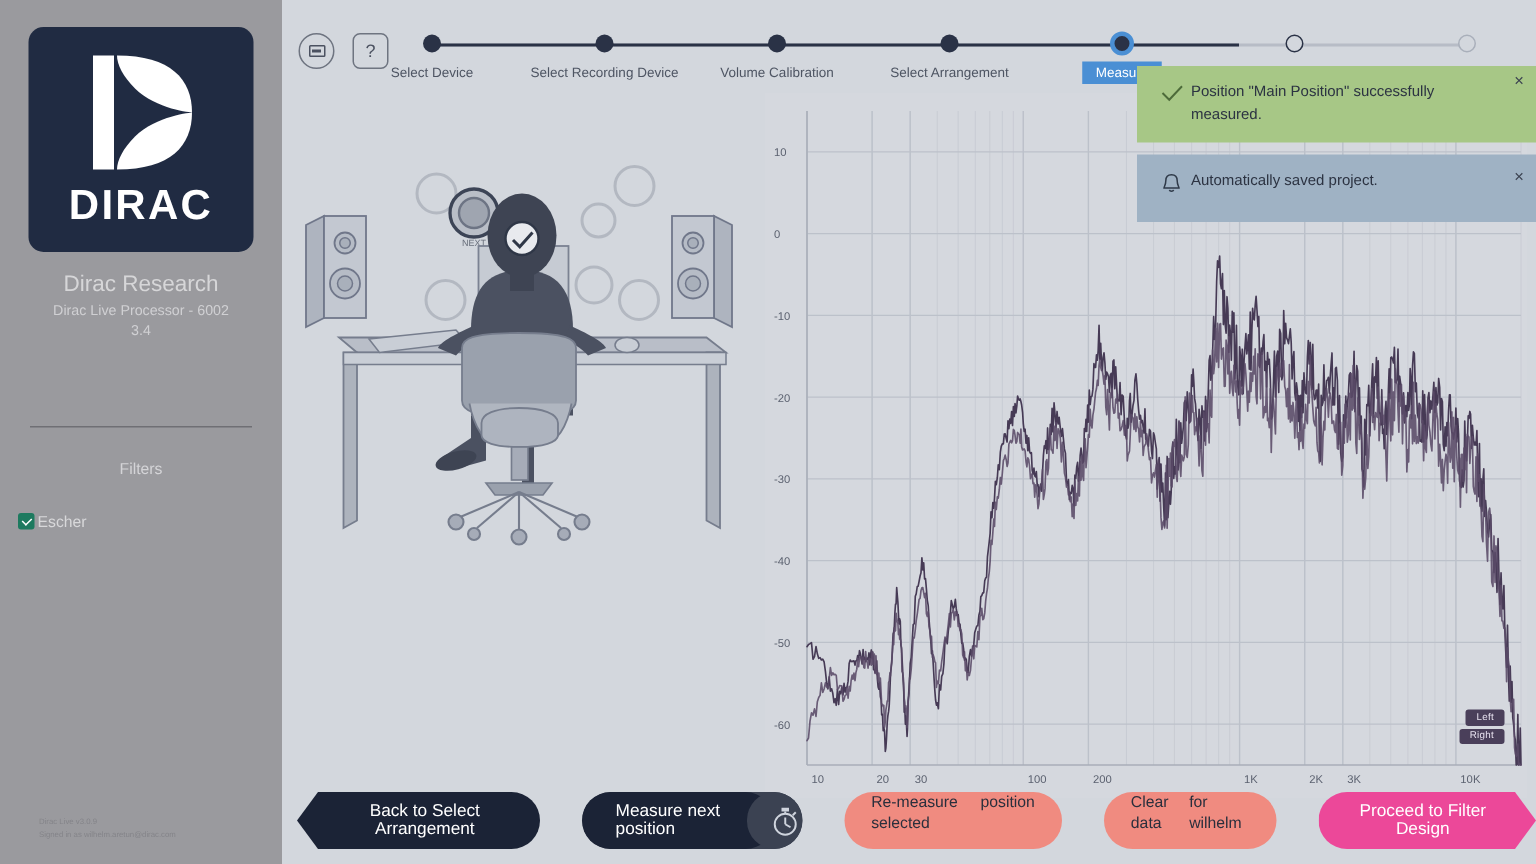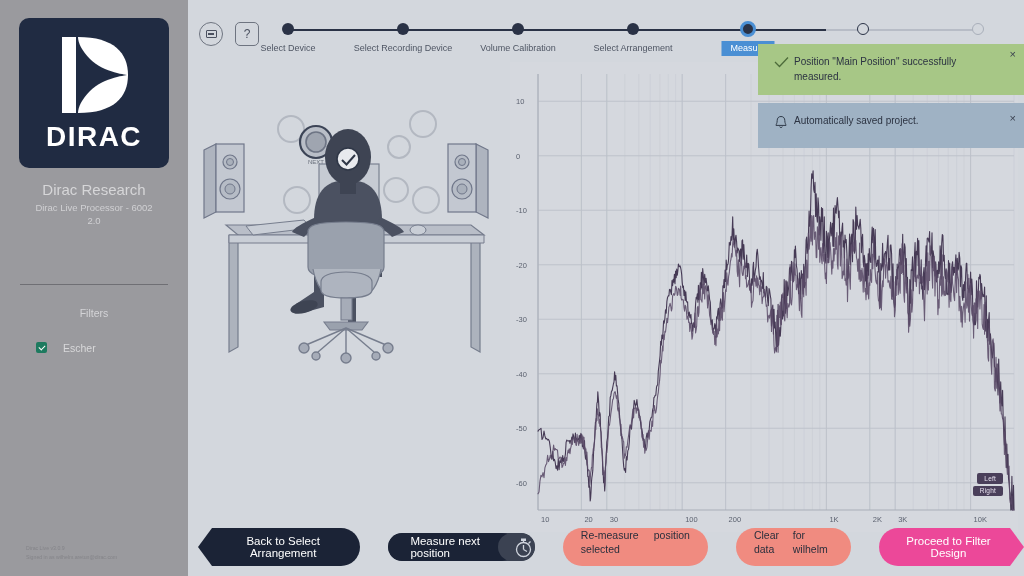--- a/index.html
+++ b/index.html
@@ -51,21 +51,21 @@
   .divider {
     width: 148px; height: 1px; background: #6f6f74;
     margin: 56px auto 0 auto;
   }
   .filters-title {
     text-align: center; color: #d4d4d7;
     font-size: 10.5px; margin-top: 22px;
   }
   .filter-row {
     display: flex; align-items: center;
-    gap: 16px; margin-top: 23px; padding-left: 36px;
+    gap: 2px; margin-top: 23px; padding-left: 12px;
   }
   .chk {
     width: 11px; height: 11px; border-radius: 2px;
     background: #1d7a5f; position: relative;
     display: inline-flex; align-items: center; justify-content: center;
   }
   .chk:after {
     content: "";
     width: 5px; height: 2.5px;
     border-left: 1.6px solid #fff; border-bottom: 1.6px solid #fff;
@@ -239,21 +239,21 @@
   .btn-arrow-left {
     background: #1b2336; color: #fff;
     height: 38px; font-size: 11.5px;
     padding: 0 20px 0 28px;
     border-radius: 19px;
     clip-path: polygon(14px 0, 100% 0, 100% 100%, 14px 100%, 0 50%);
     border-top-left-radius: 0; border-bottom-left-radius: 0;
   }
   .btn-measure {
     display: flex; align-items: stretch;
-    height: 28px; border-radius: 19px; overflow: hidden;
+    height: 38px; border-radius: 19px; overflow: hidden;
     background: #3b4252;
   }
   .btn-measure .lbl {
     background: #1b2336; color: #fff;
     display: flex; align-items: center;
     padding: 0 22px; font-size: 11.5px;
     border-radius: 19px;
   }
   .btn-measure .timer {
     background: #3b4252;
@@ -292,21 +292,21 @@
           <path d="M6 4 L6 80 L20 80 L20 4 Z" fill="#ffffff"></path>
           <path d="M22 4 C58 4 72 20 72 42 C72 42 48 40 34 26 C26 18 22 10 22 4 Z" fill="#ffffff"></path>
           <path d="M22 80 C58 80 72 64 72 42 C72 42 48 44 34 58 C26 66 22 74 22 80 Z" fill="#ffffff"></path>
         </svg>
       </div>
       <div class="logo-word">DIRAC</div>
     </div>
 
     <div class="brand-name">Dirac Research</div>
     <div class="brand-sub">Dirac Live Processor - 6002</div>
-    <div class="brand-sub" style="margin-top:0">2.0</div>
+    <div class="brand-sub" style="margin-top:0">3.4</div>
 
     <div class="divider"></div>
 
     <div class="filters-title">Filters</div>
 
     <div class="filter-row">
       <span class="chk"></span>
       <span class="filter-label">Escher</span>
     </div>
 

